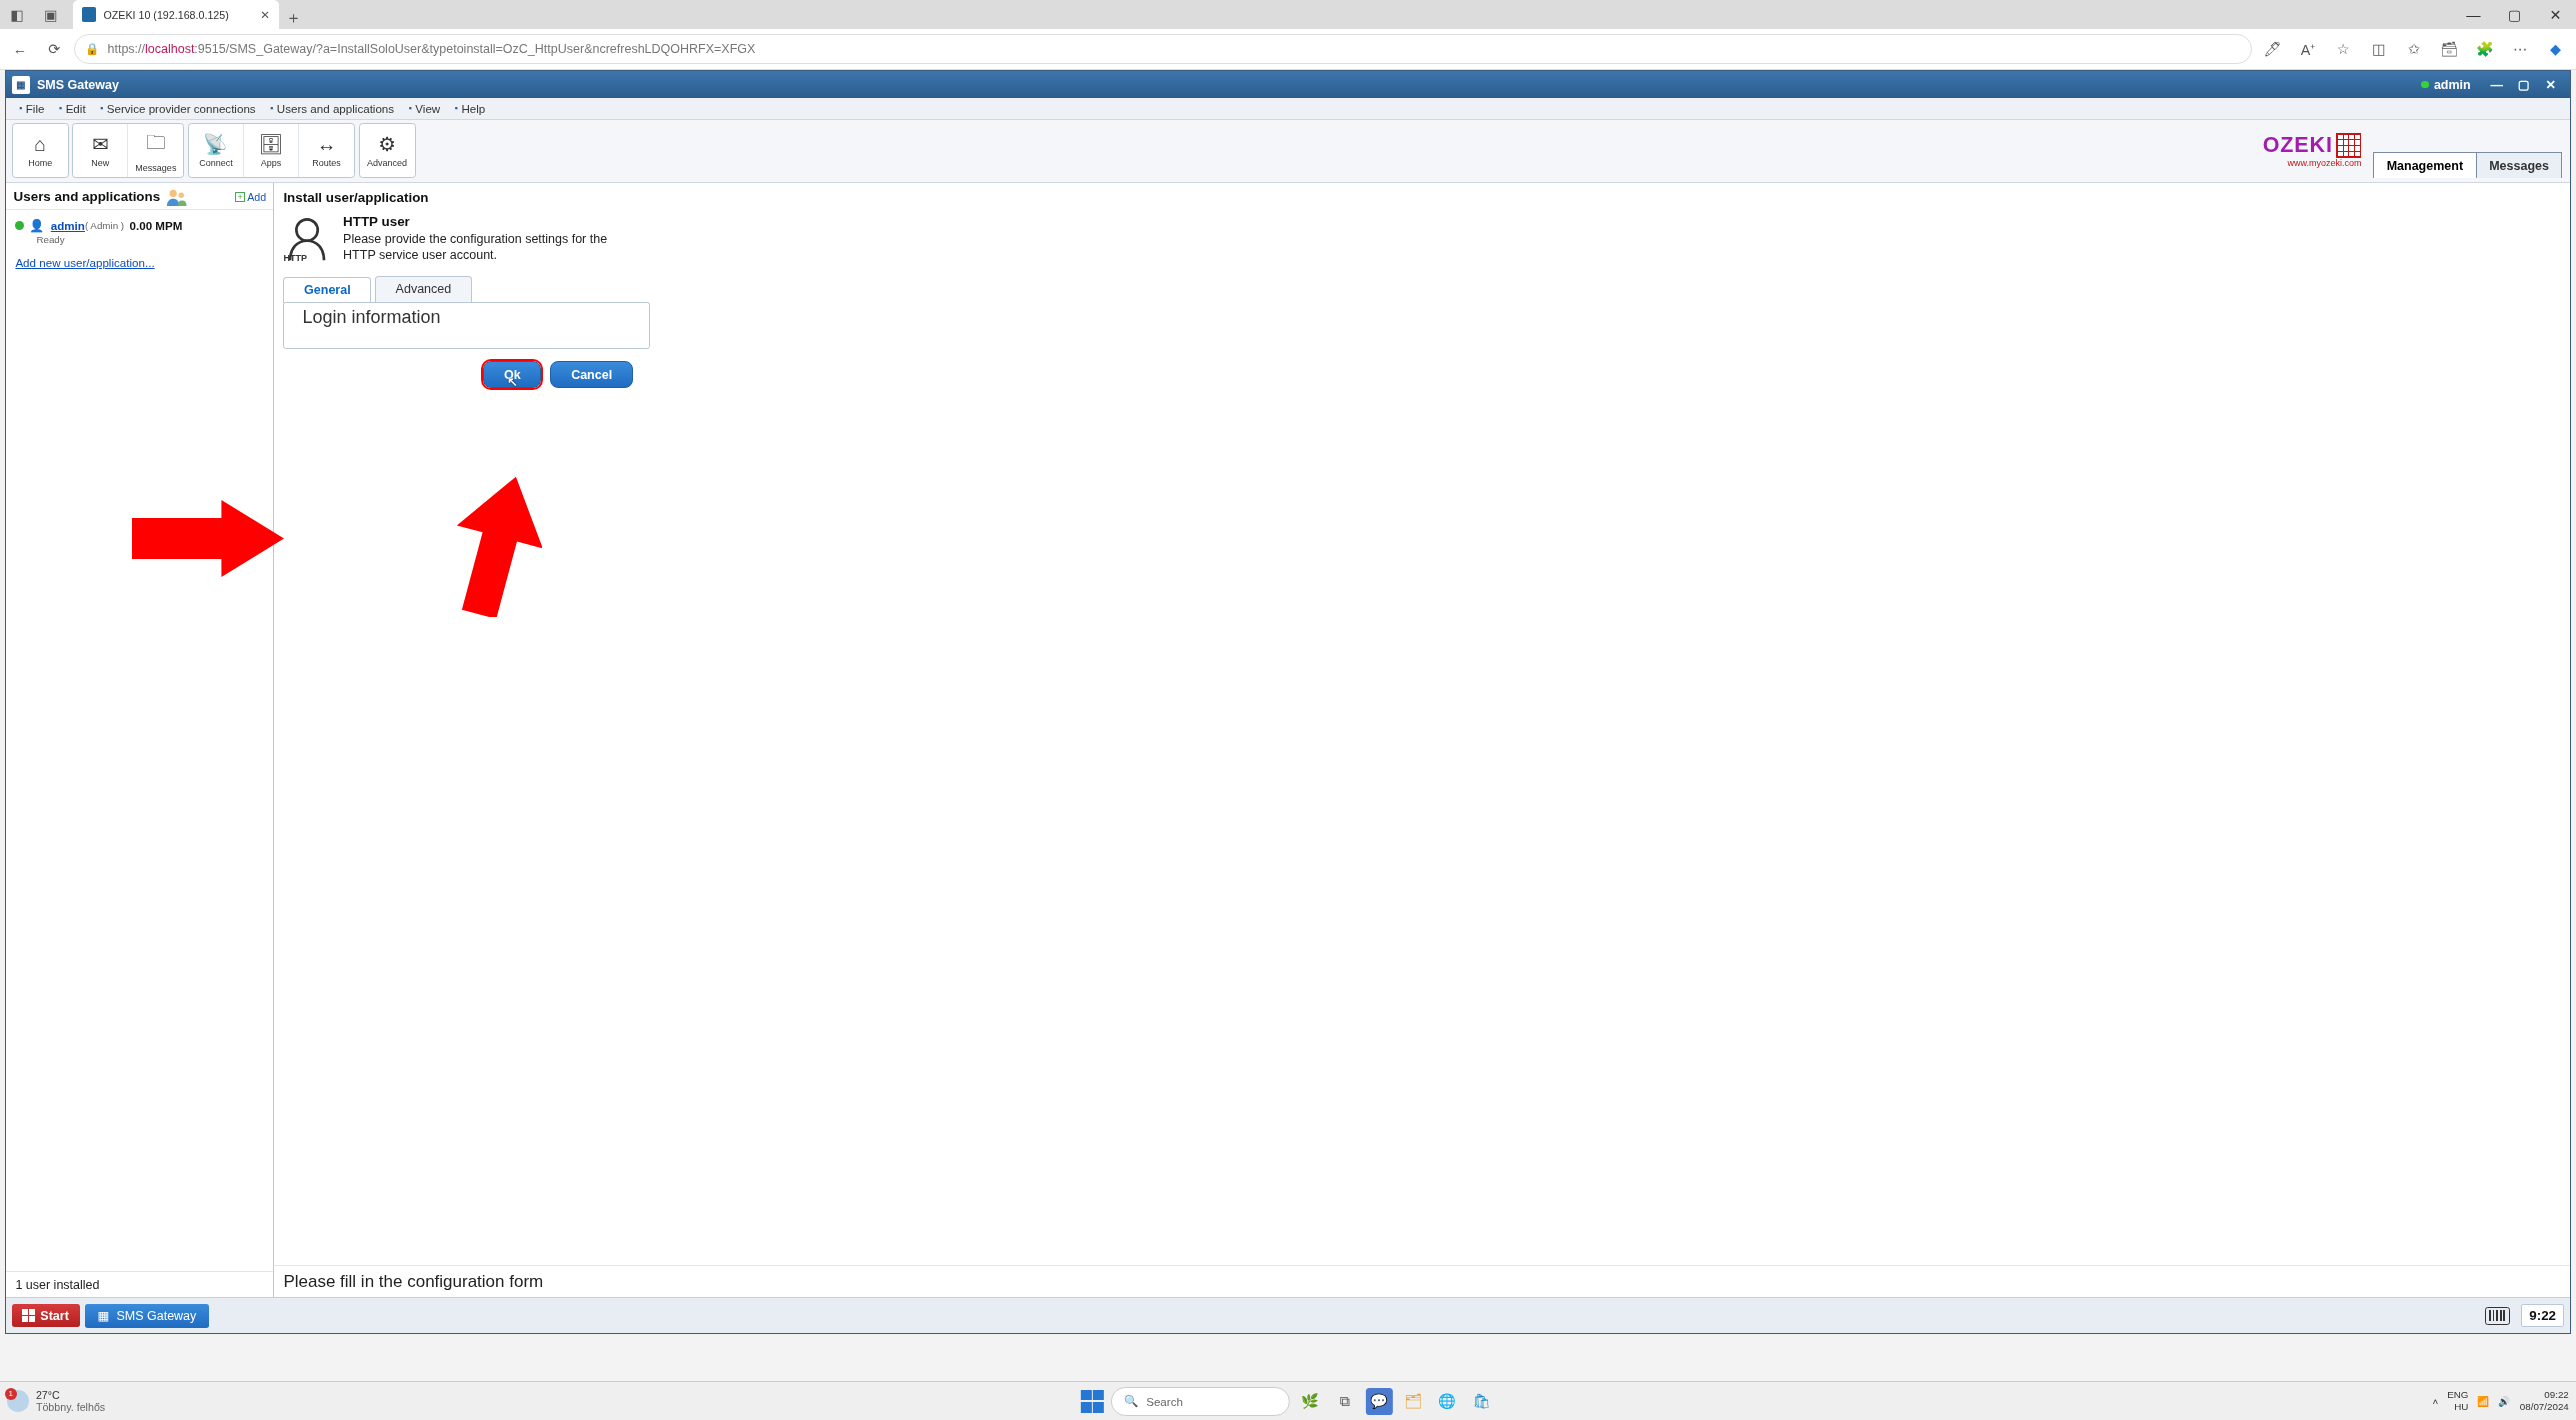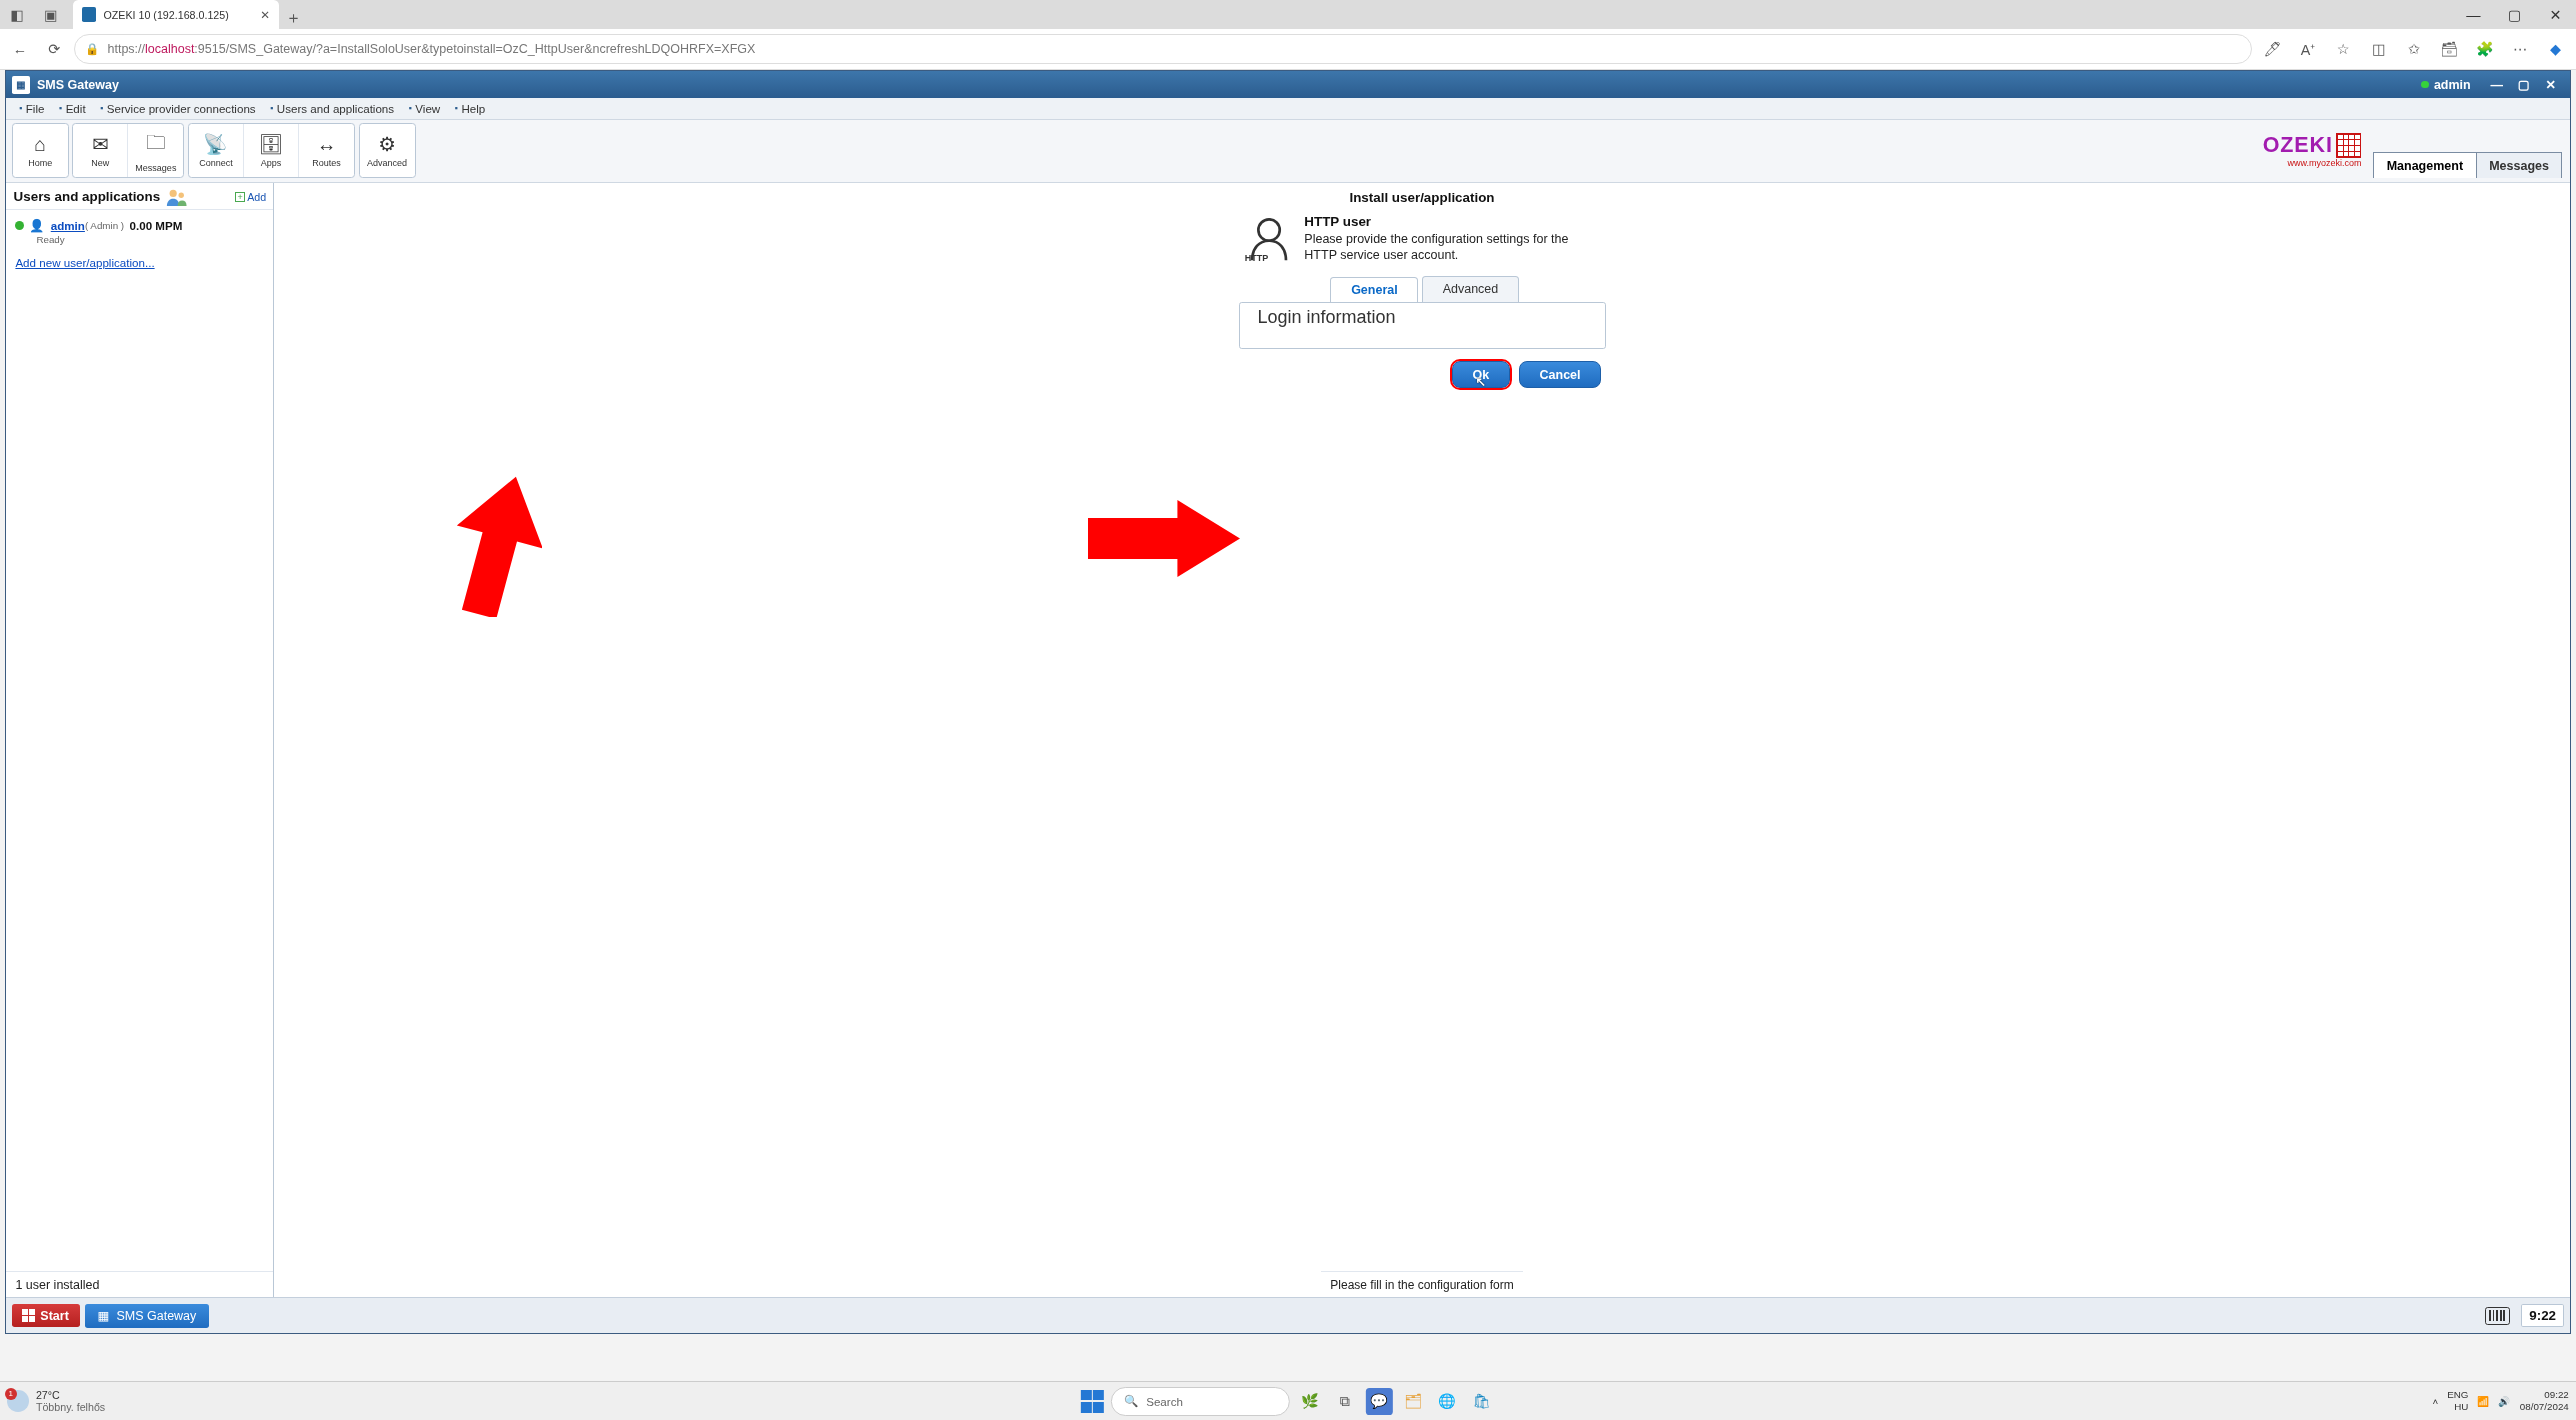--- a/index.html
+++ b/index.html
@@ -71,21 +71,21 @@
 .user-row { padding:7.2px 9px 1.8px; display:flex; align-items:center; font-size:11.6px; }
 .user-row .dot { width:9px; height:9px; background:#34b233; border-radius:50%; margin-right:5.4px; }
 .user-row .pico { color:#777; margin-right:5.4px; font-size:12.5px; }
 .user-row .u-link { color:#0b4cc0; text-decoration:underline; font-weight:600; }
 .user-row .role { color:#666; font-size:9.8px; }
 .user-row .mpm { margin-left:5.4px; font-weight:700; color:#111; }
 .user-ready { font-size:9.8px; color:#666; padding-left:30px; }
 .add-user-link { color:#0b4cc0; text-decoration:underline; font-size:11.6px; padding:10.7px 9px; }
 .side-foot { margin-top:auto; padding:5.4px 9px; font-size:12.5px; color:#222; border-top:0.9px solid #e1e7ef; }
 
-.main-panel { flex:1; display:flex; flex-direction:column; background:#fff; position:relative;align-items:center; }
+.main-panel { flex:1; display:flex; flex-direction:column; background:#fff; position:relative; }
 .main-head { padding:7.2px 9px 5.4px; font-size:13.4px; font-weight:700; color:#111; }
 .section-top { display:flex; align-items:flex-start; gap:10.7px; padding:3.6px 9px 12.5px; }
 .http-icon { width:49px; height:49px; position:relative; }
 .http-icon svg { width:49px; height:49px; }
 .http-icon .cap { position:absolute; bottom:0; left:0; font-size:9px; font-weight:700; color:#333; }
 .sec-title { font-size:13.4px; font-weight:700; color:#111; margin-bottom:3.6px; }
 .sec-desc { font-size:12.5px; color:#222; max-width:295px; line-height:1.25; }
 
 .tabs-row { display:flex; padding-left:9px; }
 .cfg-tab { border:0.9px solid #b9c7d6; border-bottom:none; padding:5.4px 19.7px; font-size:12.5px; background:#f1f4f8; color:#333; cursor:pointer; border-radius:3.6px 3.6px 0 0; margin-right:3.6px; }
@@ -100,21 +100,21 @@
 .frow { display:flex; align-items:center; margin:3.6px 0; gap:5.4px; }
 .frow label { width:77px; font-size:12.5px; font-weight:600; color:#111; }
 .frow input { flex:1; height:19.7px; border:0.9px solid #9fb3cc; padding:0 5.4px; font-size:11.6px; background:#fff; }
 .frow .eye { font-size:12.5px; color:#333; }
 
 .btn-row { display:flex; gap:9px; margin:12.5px 0 0 209px; }
 .btn { height:27px; padding:0 19.7px; border-radius:8px; border:0.9px solid #1d5fa8; background:linear-gradient(#3a8bdc,#1f6cc0); color:#fff; font-size:12.5px; font-weight:600; cursor:pointer; }
 .btn.ok-hl { outline:2.7px solid #ff0000; position:relative; }
 .cursor-overlay { position:absolute; left:50%; top:52%; transform:translate(-50%,-10%); font-size:12.5px; color:#fff; text-shadow:0 0 1.8px #000; pointer-events:none; }
 
-.main-foot { margin-top:auto; padding:5.4px 9px; font-size:12px; color:#222; border-top:0.9px solid #e1e7ef; }
+.main-foot { margin-top:auto; padding:5.4px 9px; font-size:17px; color:#222; border-top:0.9px solid #e1e7ef; }
 
 
 .arrow-right { position:absolute; left:-152px; top:197px; width:152px; height:77px; }
 .arrow-up { position:absolute; left:179px; top:291px; width:89px; height:143px; }
 .main-panel { overflow:visible; }
 
 
 .ozeki-taskbar { height:36px; background:#e8edf3; border-top:0.9px solid #c4cfdc; display:flex; align-items:center; padding:0 5.4px; gap:5.4px; }
 .ozeki-taskbar .start-btn { background:linear-gradient(#d63b3b,#b52020); color:#fff; font-weight:700; border-radius:2.7px; padding:4.5px 10.7px; display:flex; align-items:center; gap:5.4px; font-size:12.5px; }
 .ozeki-taskbar .start-btn .grid { width:12.5px; height:12.5px; display:grid; grid-template-columns:repeat(2,1fr); grid-template-rows:repeat(2,1fr); gap:0.9px; }

